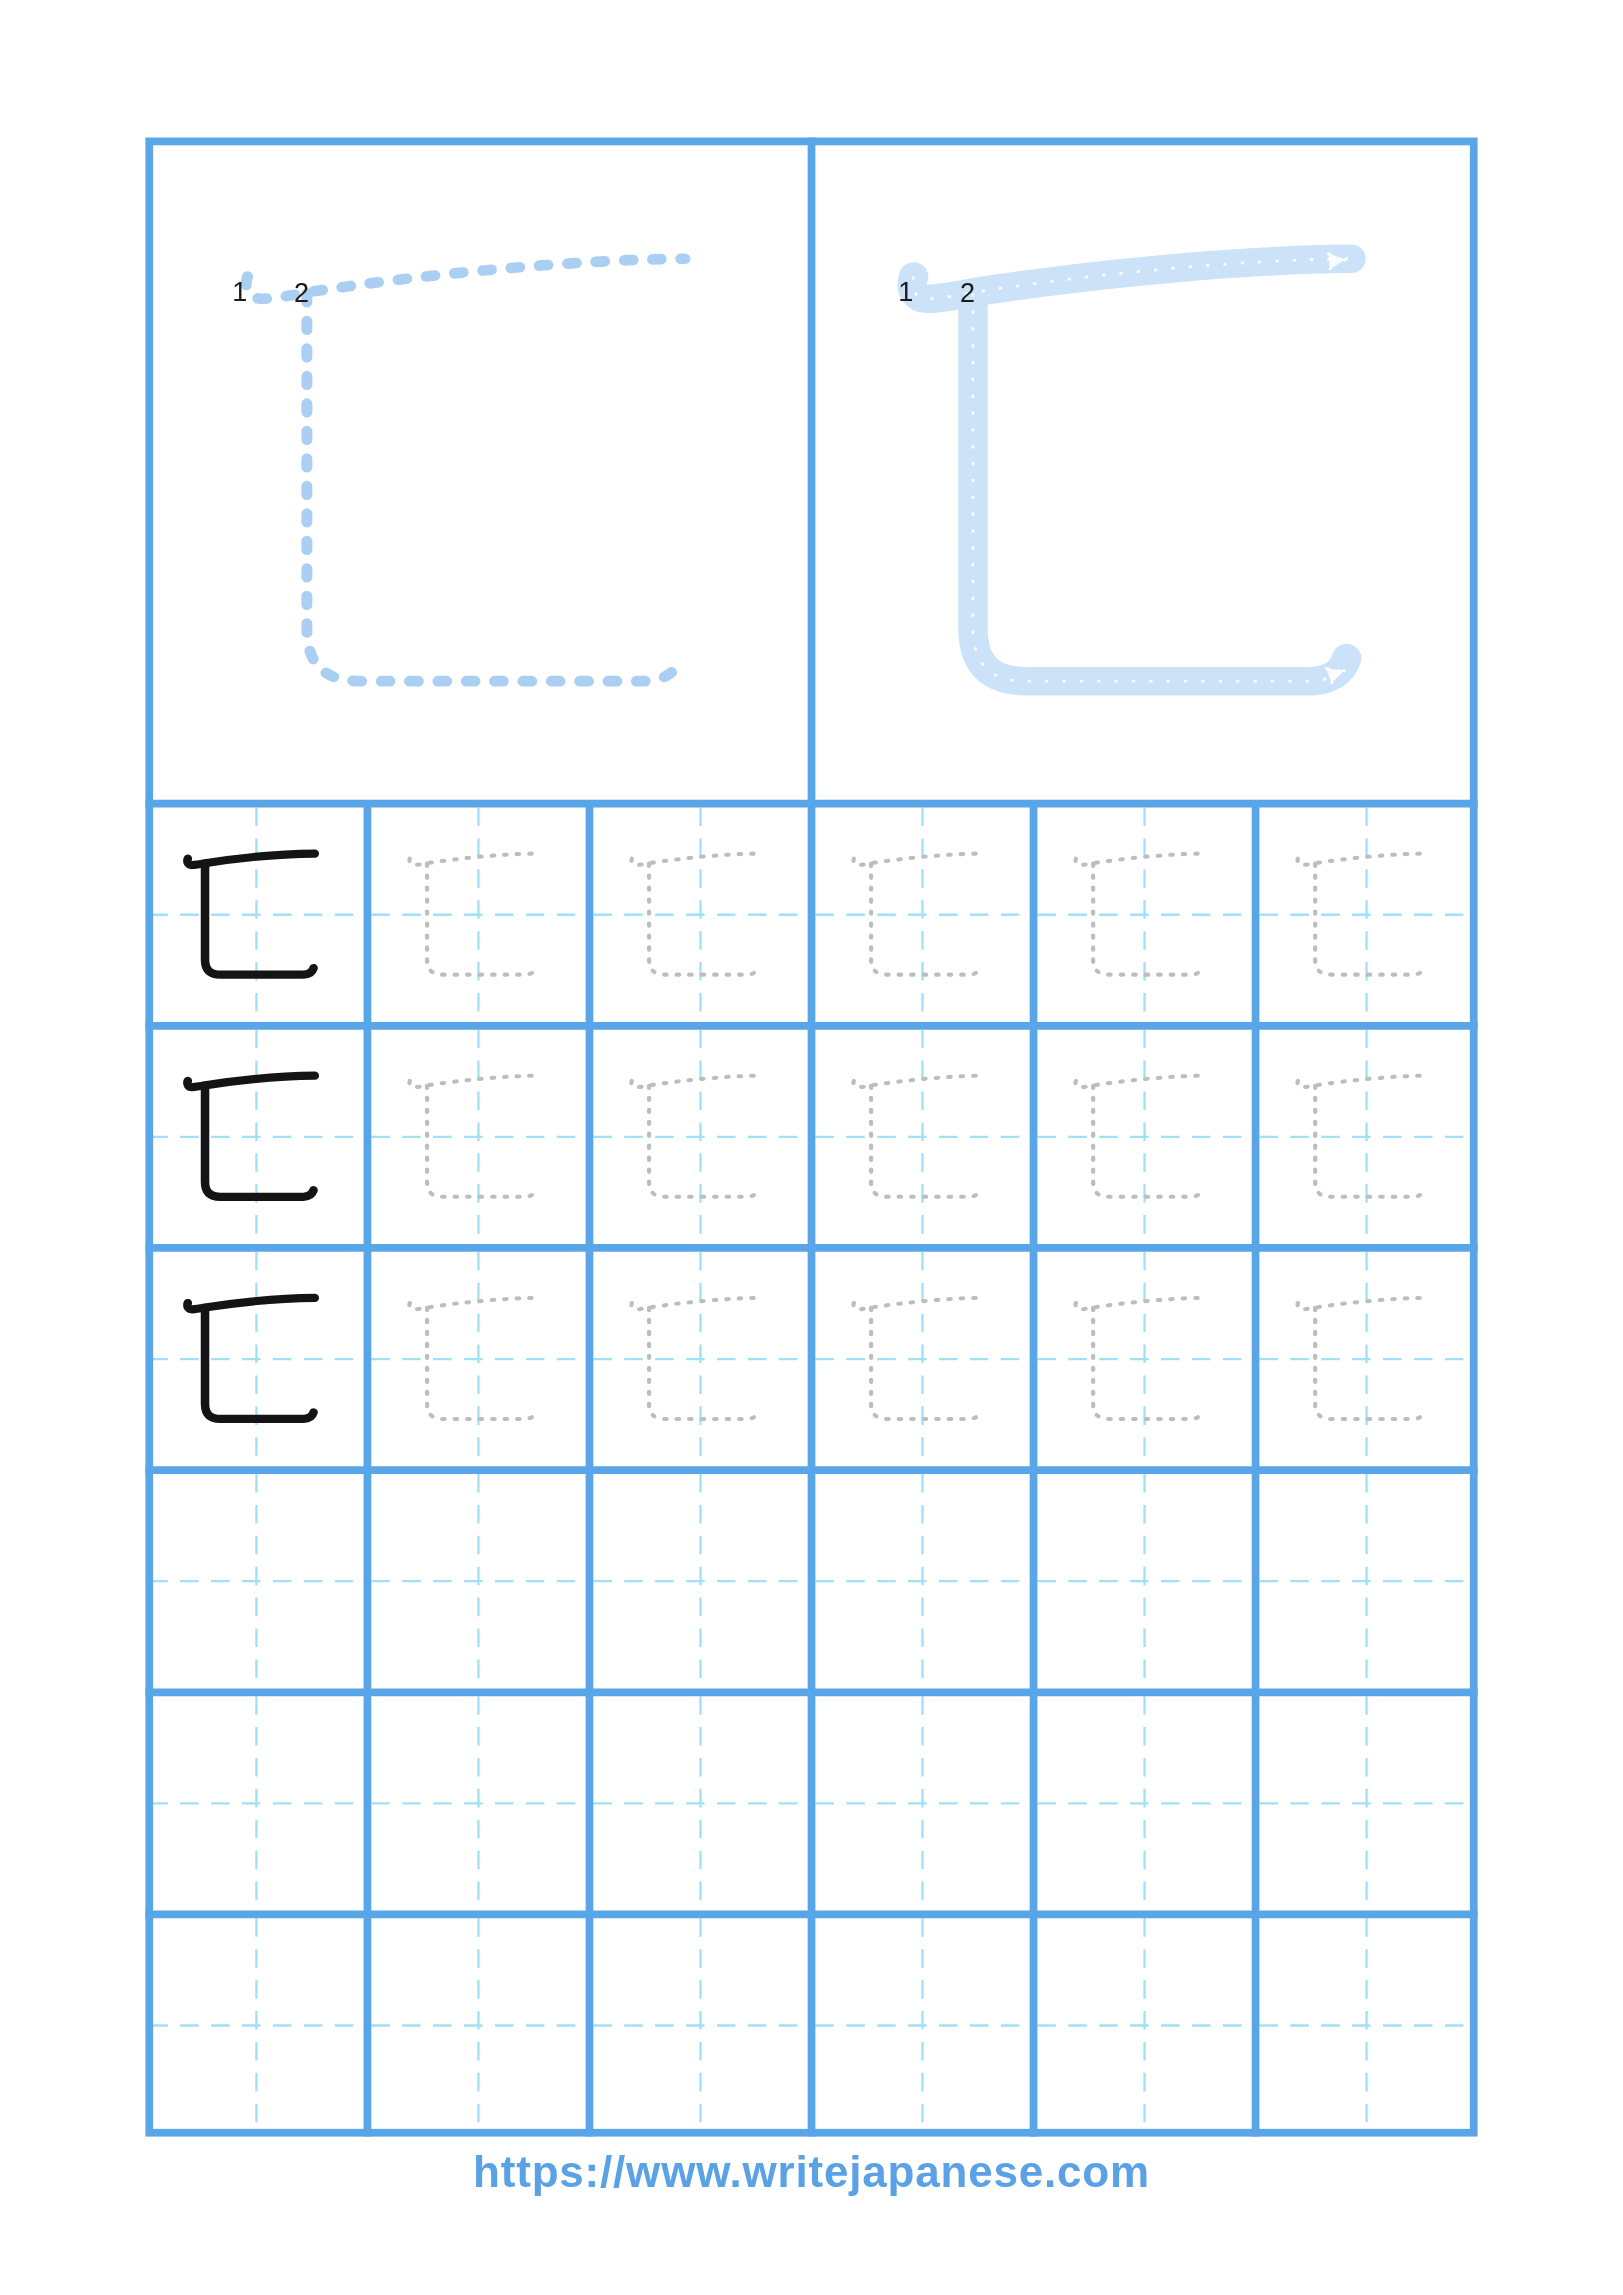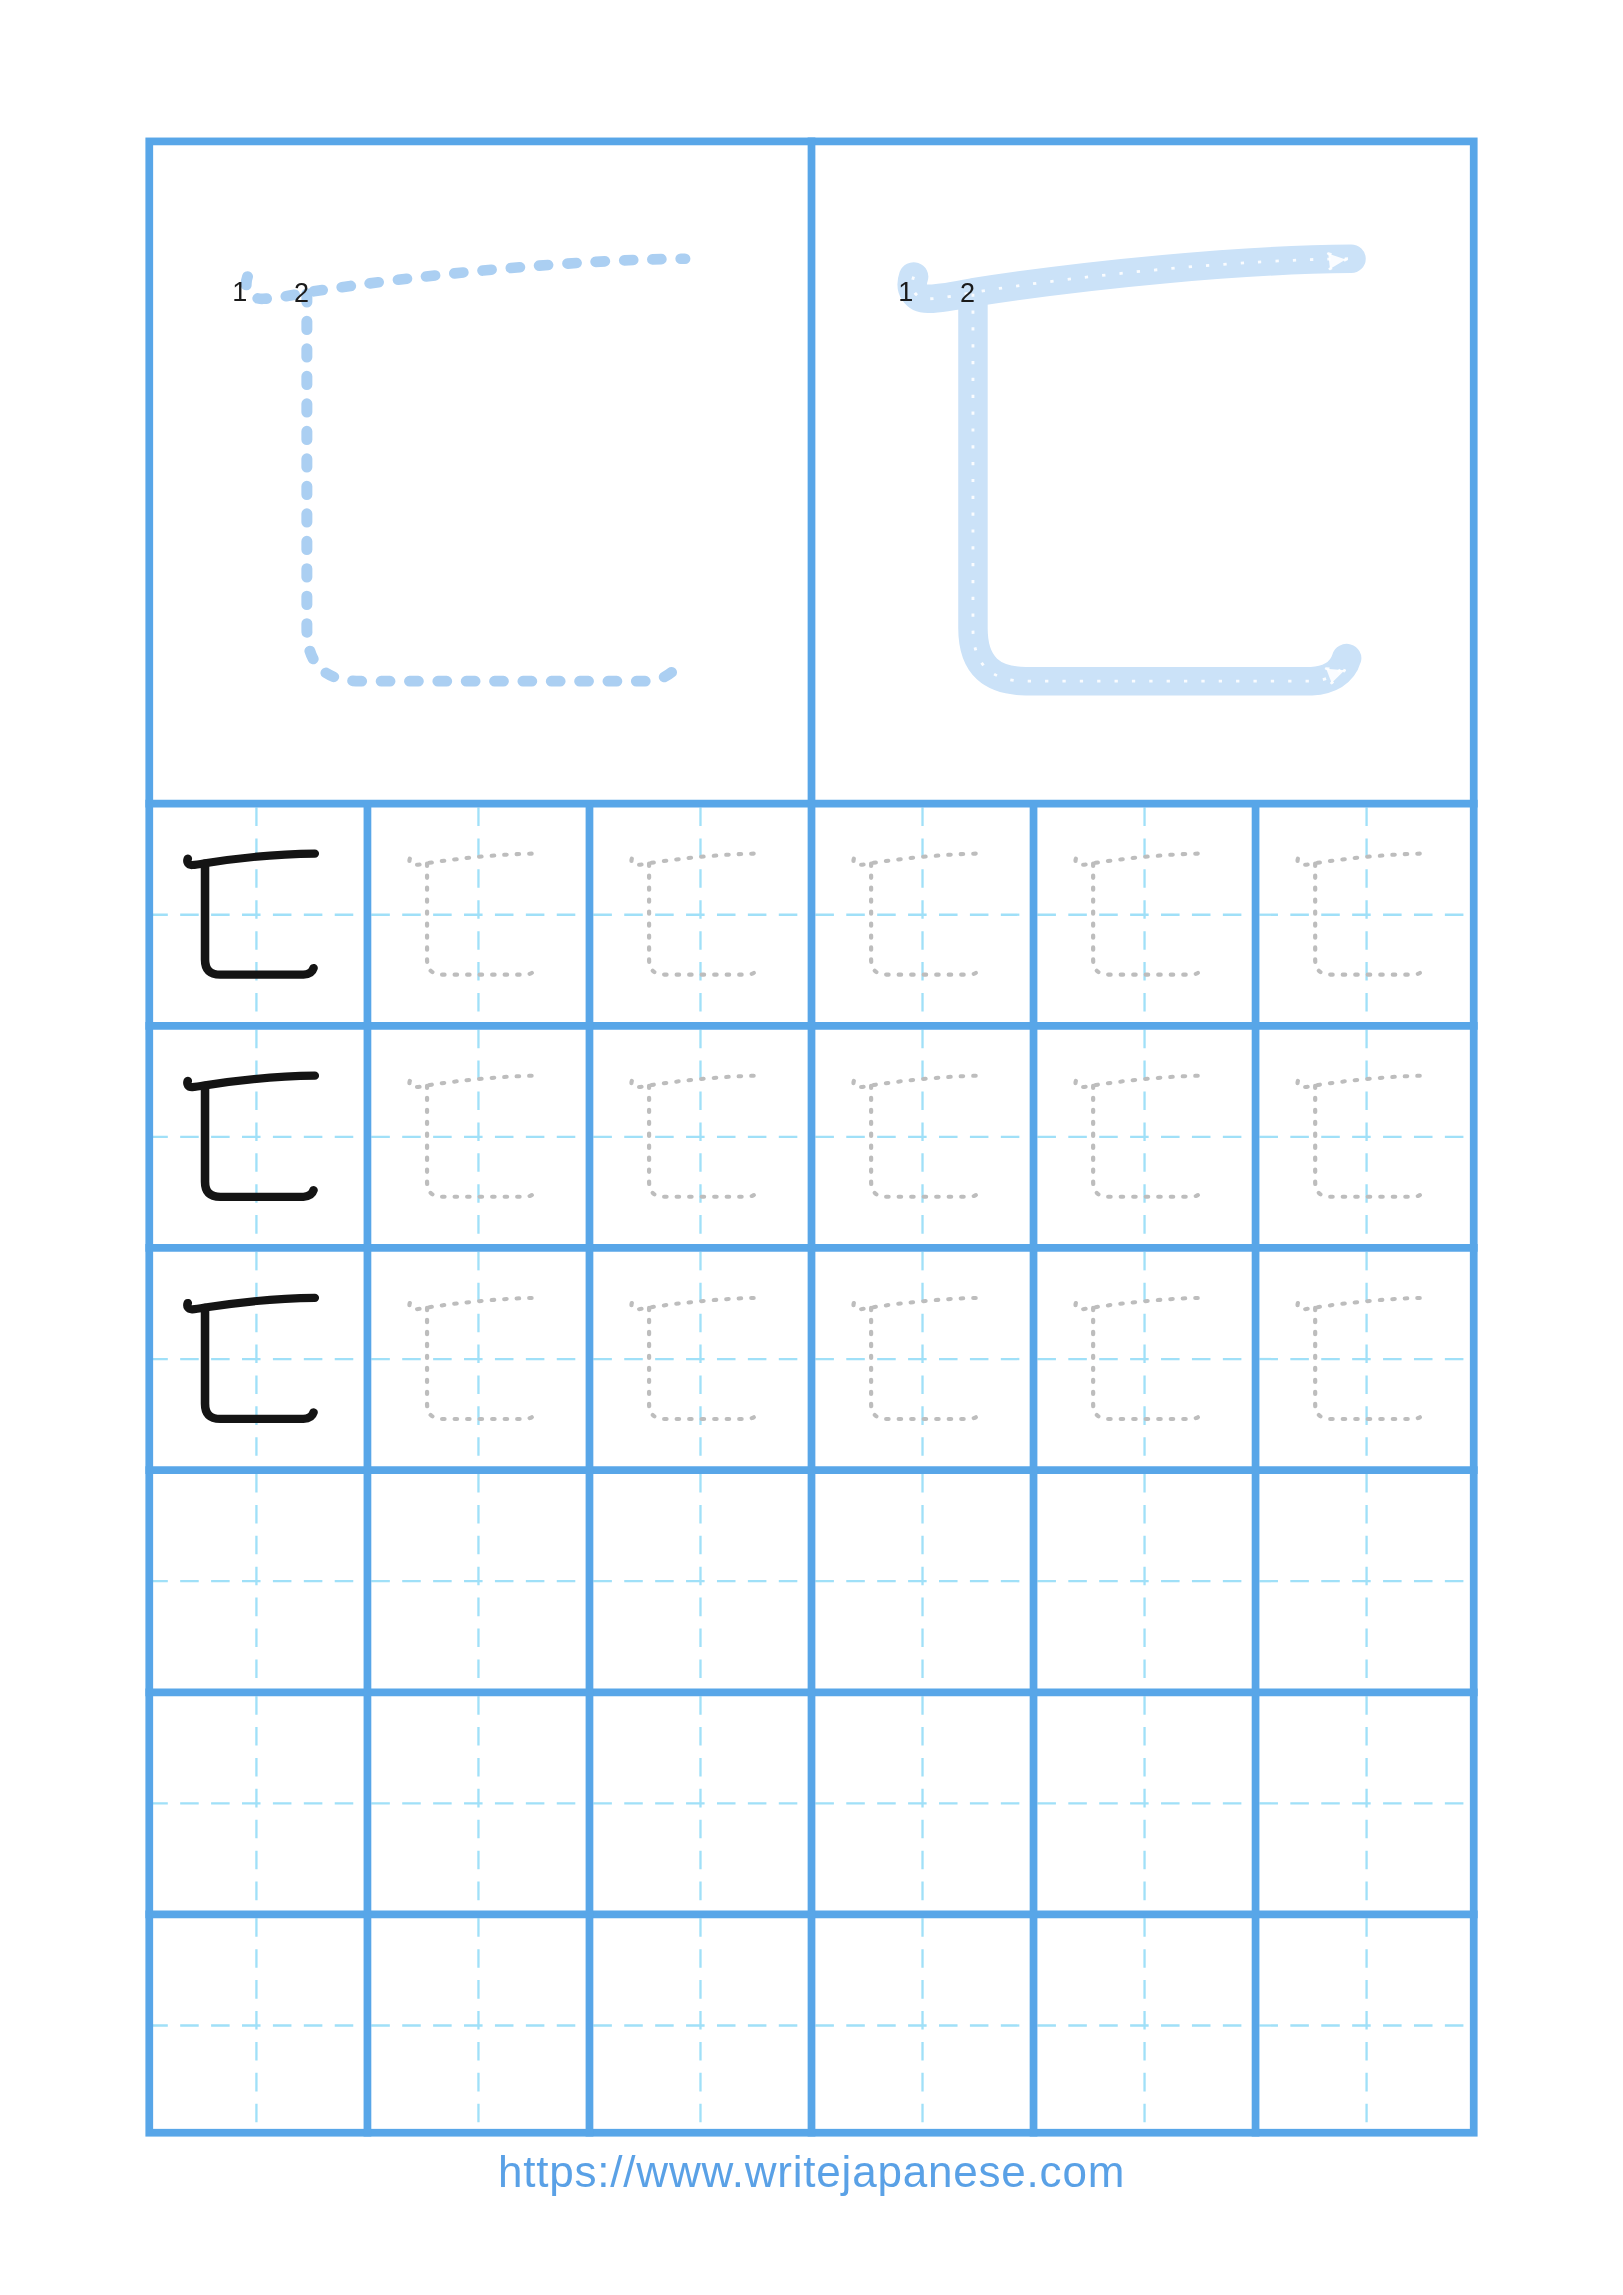--- a/index.html
+++ b/index.html
@@ -11,21 +11,21 @@
     overflow:hidden;
     font-family:"Liberation Sans", sans-serif;
   }
   .page svg{position:absolute;left:0;top:0;}
   .footer-url{
     position:absolute;
     left:0; right:0;
     top:2147px;
     text-align:center;
     font-size:44px;
-    font-weight:400;
+    font-weight:700;
     letter-spacing:0.8px;
     font-family:"Liberation Sans", sans-serif;
   }
 </style>
 </head>
 <body>
 
 <div class="page">
   <svg id="ws" width="1623" height="2295" viewBox="0 0 2100 2970">
     <defs>

